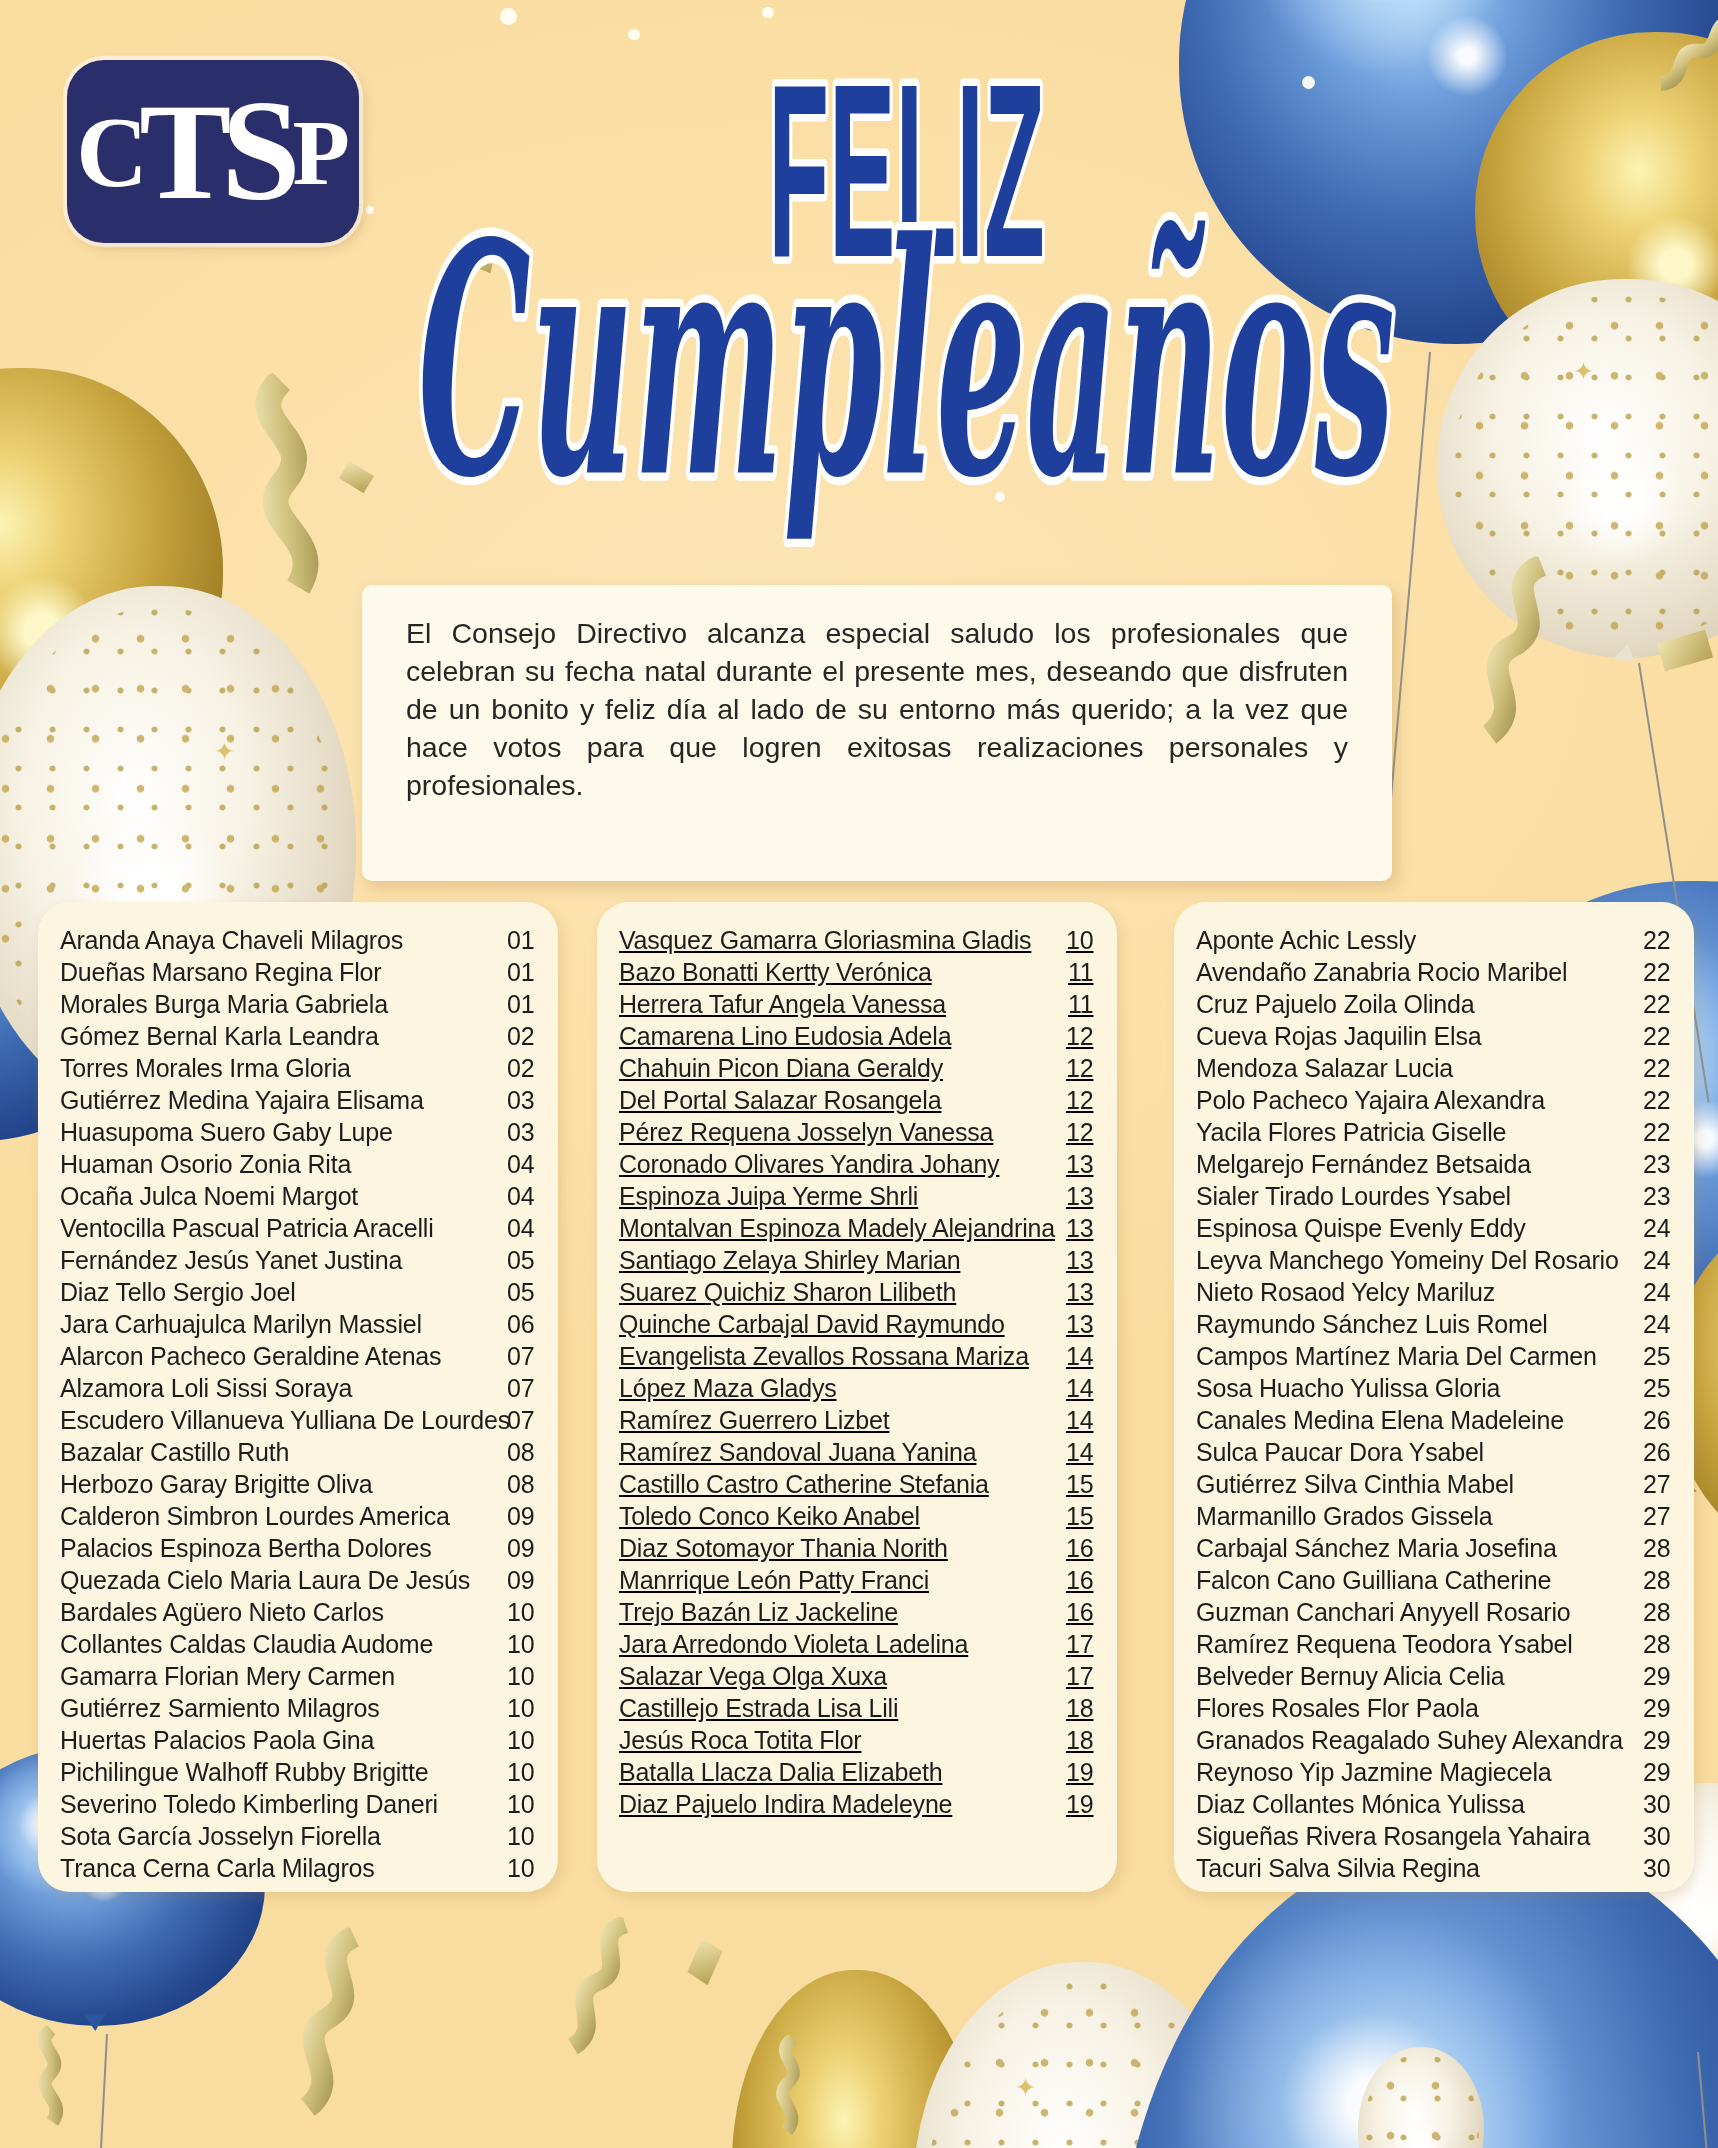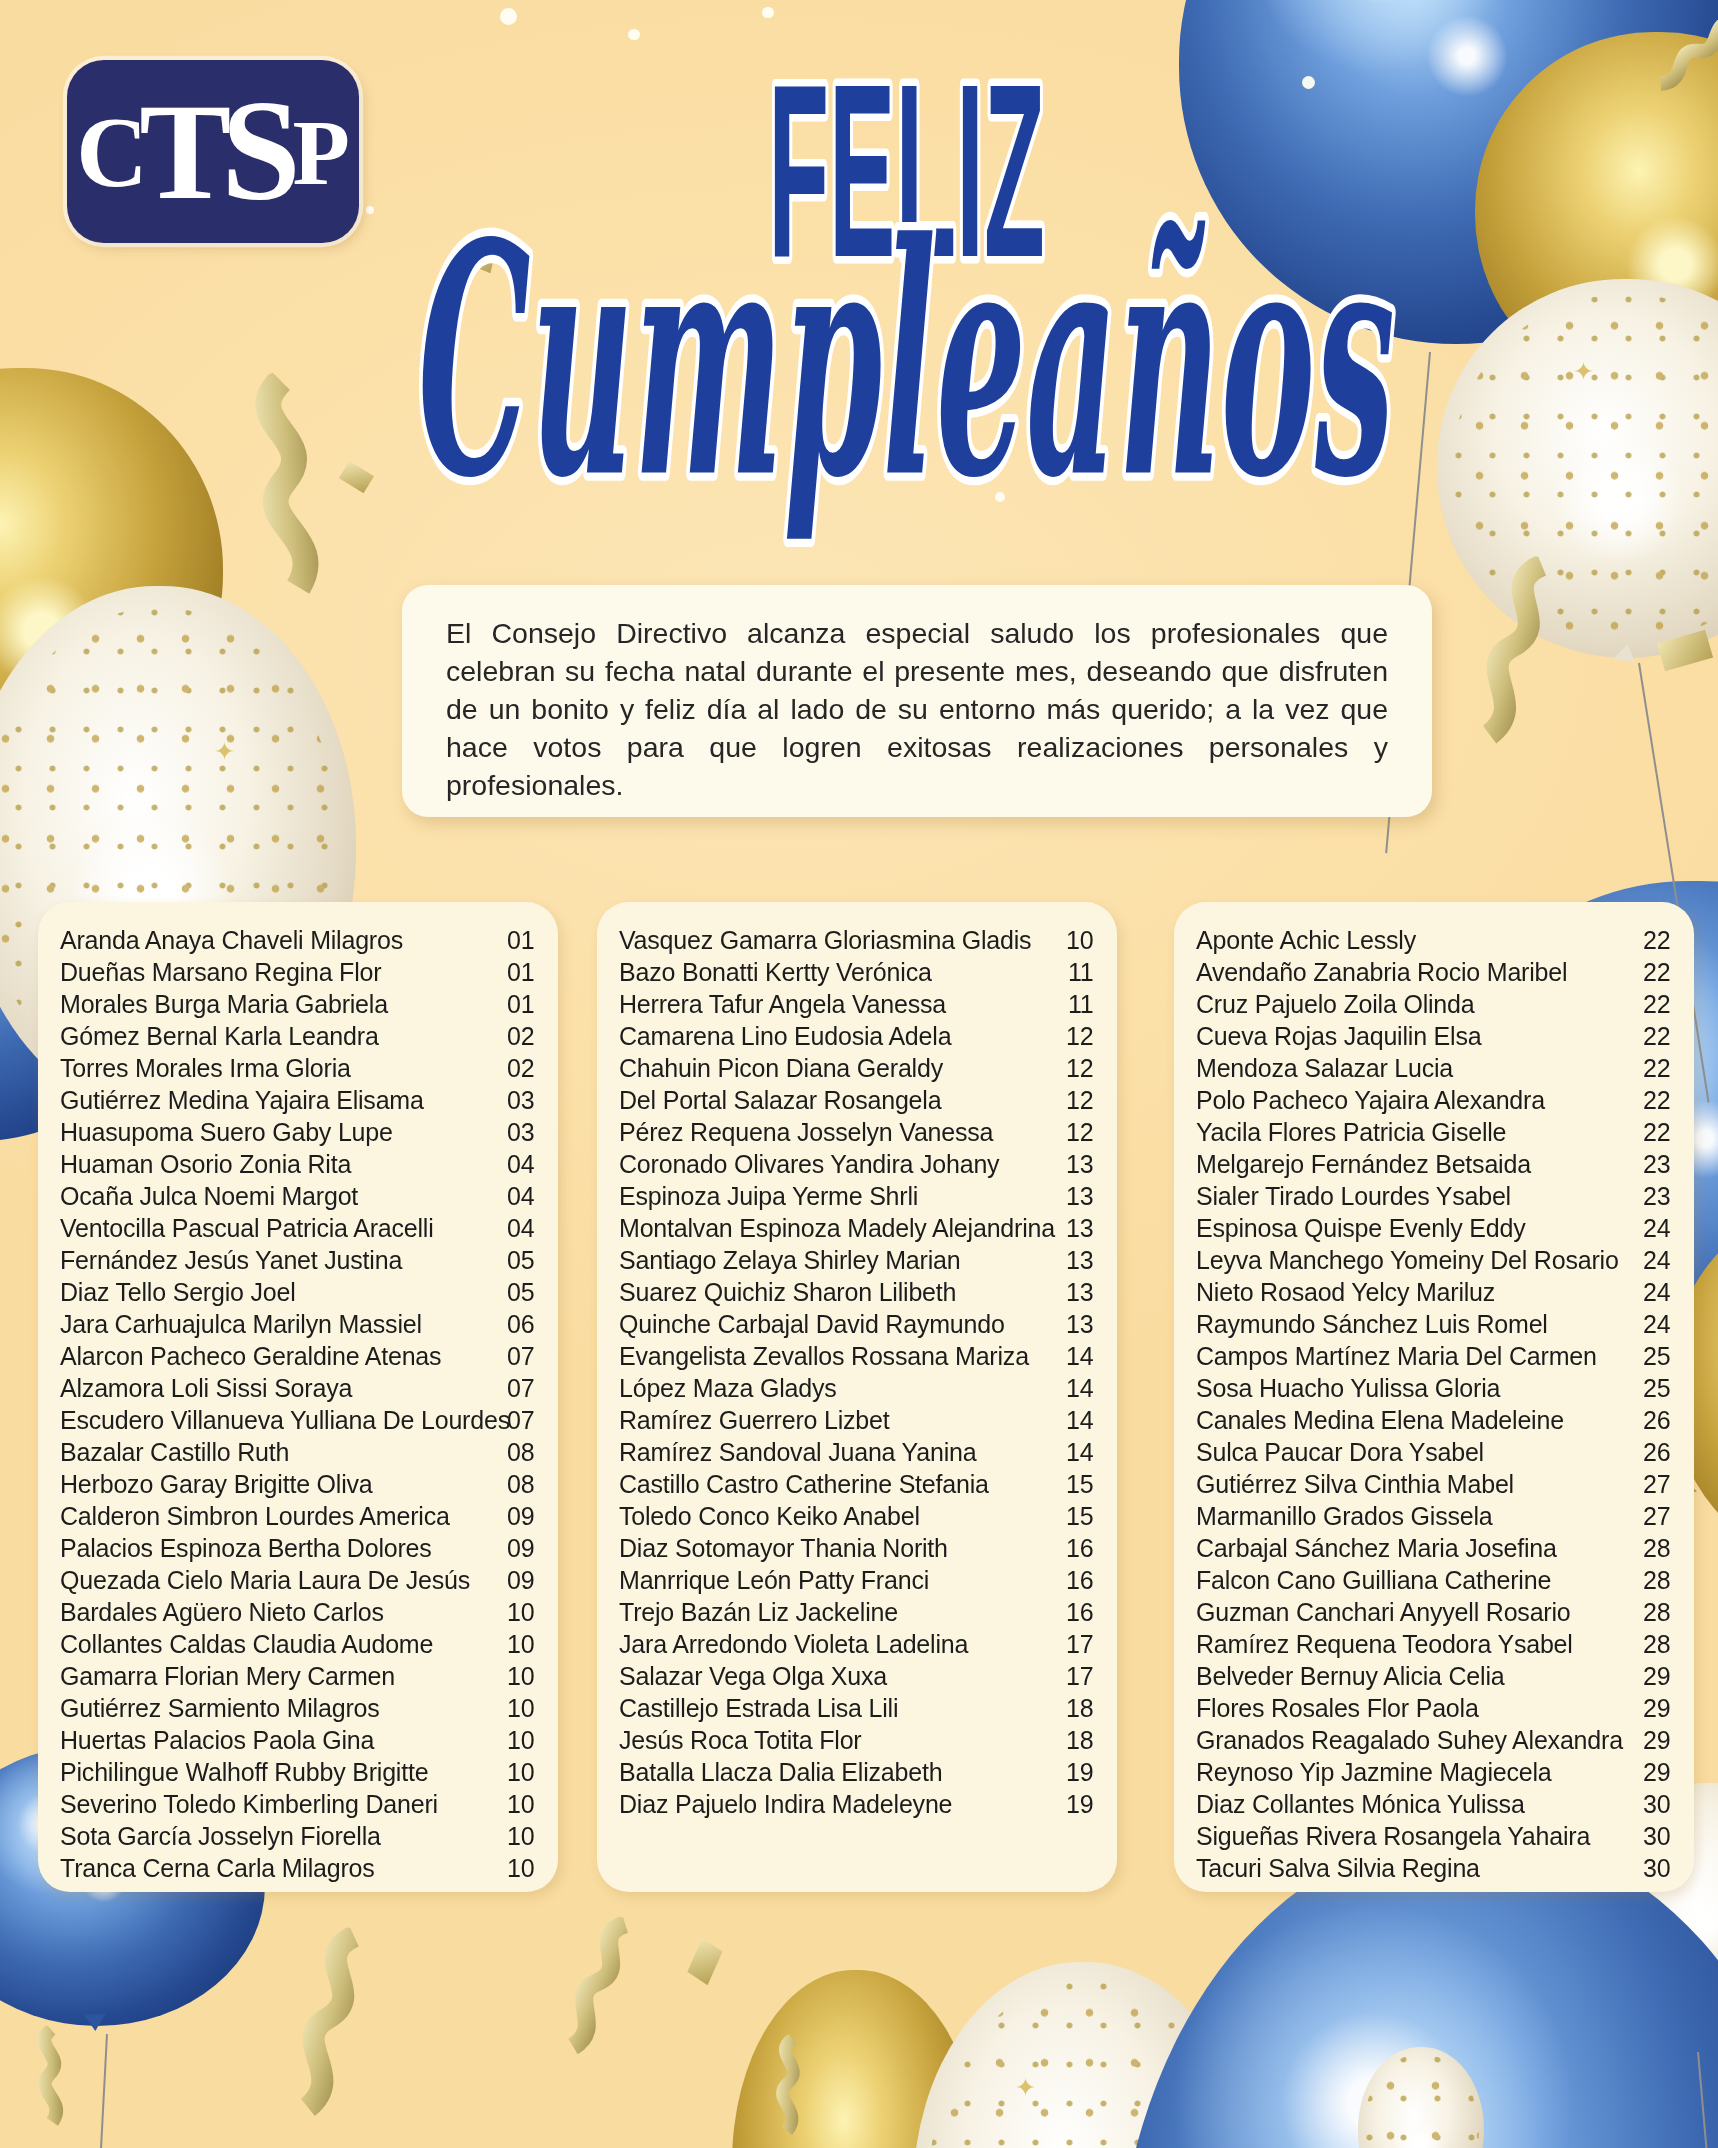--- a/index.html
+++ b/index.html
@@ -40,30 +40,30 @@
   .logo .ls{font-family:"Liberation Serif",serif;font-weight:bold;color:#fff;line-height:1;}
   .logo .c1{font-size:99px;}
   .logo .c2{font-size:138px;margin-left:-8.4px;}
   .logo .c3{font-size:143px;margin-left:-10px;}
   .logo .c4{font-size:94px;margin-left:-8.4px;}
 
   
   .title-wrap{position:absolute;left:336px;top:49px;width:1141px;height:545px;z-index:6;}
 
   
-  .card{position:absolute;left:362px;top:585px;width:1030px;height:232px;background:#fdfaec;
-    border-radius:26px;z-index:5;box-sizing:border-box;padding:28.5px 44px 0 44px;
-    box-shadow:4.2px 6.7px 15px rgba(170,130,60,.28);margin-left:40px;}
+  .card{position:absolute;left:362px;top:585px;width:1030px;height:296px;background:#fdfaec;
+    border-radius:10px;z-index:5;box-sizing:border-box;padding:28.5px 44px 0 44px;
+    box-shadow:4.2px 6.7px 15px rgba(170,130,60,.28);}
   .card .body{font-size:28.5px;line-height:38px;color:#262626;text-align:justify;}
   .card .dateline{font-size:28.5px;color:#262626;text-align:right;margin-top:13.4px;padding-right:6.7px;}
 
   
   .panel{position:absolute;top:902px;width:520px;height:990px;background:#fcf6e1;border-radius:32px;
     padding-top:22px;box-sizing:border-box;z-index:5;box-shadow:3.4px 5px 11.7px rgba(170,130,60,.20);margin-left:8px;}
-  #panel1{left:30px;} #panel2{left:589px;} #panel3{left:1166px;}
+  #panel1{left:30px;} #panel2{left:589px;text-decoration:underline;} #panel3{left:1166px;}
   .row{display:flex;justify-content:space-between;align-items:center;height:32px;
     padding:0 23.5px 0 22px;font-size:25px;letter-spacing:-0.2px;color:#1c1c1c;white-space:nowrap;}
   .nm{flex:1 1 auto;min-width:0;overflow:visible;}
   .dy{flex:0 0 auto;width:50px;text-align:right;}
 </style>
 </head>
 <body>
 
 <div id="canvas">
 

